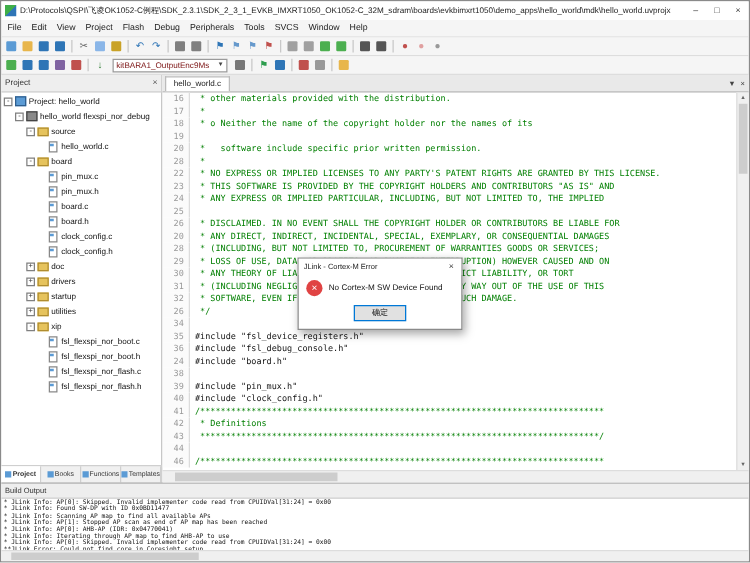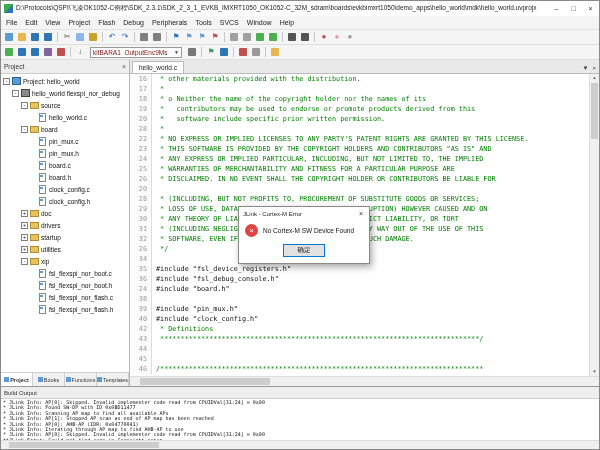--- a/index.html
+++ b/index.html
@@ -400,21 +400,20 @@
             <div class="line">
               <span class="ln">17</span>
               <span class="ct comment"> *</span>
             </div>
             <div class="line">
               <span class="ln">18</span>
               <span class="ct comment"> * o Neither the name of the copyright holder nor the names of its</span>
             </div>
             <div class="line">
               <span class="ln">19</span>
-              <span class="ct comment"> *   contributors may be used to endorse or promote products derived from this</span>
             </div>
             <div class="line">
               <span class="ln">20</span>
               <span class="ct comment"> *   software include specific prior written permission.</span>
             </div>
             <div class="line">
               <span class="ln">28</span>
               <span class="ct comment"> *</span>
             </div>
             <div class="line">
@@ -424,32 +423,32 @@
             <div class="line">
               <span class="ln">23</span>
               <span class="ct comment"> * THIS SOFTWARE IS PROVIDED BY THE COPYRIGHT HOLDERS AND CONTRIBUTORS "AS IS" AND</span>
             </div>
             <div class="line">
               <span class="ln">24</span>
               <span class="ct comment"> * ANY EXPRESS OR IMPLIED PARTICULAR, INCLUDING, BUT NOT LIMITED TO, THE IMPLIED</span>
             </div>
             <div class="line">
               <span class="ln">25</span>
-              <span class="ct comment"> * WARRANTIES OF MERCHANTABILITY AND FITNESS FOR A PARTICULAR PURPOSE ARE</span>
             </div>
             <div class="line">
               <span class="ln">26</span>
               <span class="ct comment"> * DISCLAIMED. IN NO EVENT SHALL THE COPYRIGHT HOLDER OR CONTRIBUTORS BE LIABLE FOR</span>
             </div>
             <div class="line">
               <span class="ln">20</span>
+              <span class="ct comment"> * ANY DIRECT, INDIRECT, INCIDENTAL, SPECIAL, EXEMPLARY, OR CONSEQUENTIAL DAMAGES</span>
             </div>
             <div class="line">
               <span class="ln">28</span>
-              <span class="ct comment"> * (INCLUDING, BUT NOT PROFITS TO, PROCUREMENT OF SUBSTITUTE GOODS OR SERVICES;</span>
+              <span class="ct comment"> * (INCLUDING, BUT NOT LIMITED TO, PROCUREMENT OF WARRANTIES GOODS OR SERVICES;</span>
             </div>
             <div class="line">
               <span class="ln">29</span>
               <span class="ct comment"> * LOSS OF USE, DATA, OR PROFITS; OR BUSINESS INTERRUPTION) HOWEVER CAUSED AND ON</span>
             </div>
             <div class="line">
               <span class="ln">30</span>
               <span class="ct comment"> * ANY THEORY OF LIABILITY, WHETHER IN CONTRACT, STRICT LIABILITY, OR TORT</span>
             </div>
             <div class="line">
@@ -486,33 +485,33 @@
             </div>
             <div class="line">
               <span class="ln">39</span>
               <span class="ct code">#include "pin_mux.h"</span>
             </div>
             <div class="line">
               <span class="ln">40</span>
               <span class="ct code">#include "clock_config.h"</span>
             </div>
             <div class="line">
+              <span class="ln">41</span>
+              <span class="ct comment">/*******************************************************************************</span>
+            </div>
+            <div class="line">
               <span class="ln">42</span>
               <span class="ct comment"> * Definitions</span>
             </div>
             <div class="line">
               <span class="ln">43</span>
               <span class="ct comment"> ******************************************************************************/</span>
             </div>
             <div class="line">
               <span class="ln">44</span>
-              <span class="ct code"></span>
-            </div>
-            <div class="line">
-              <span class="ln">45</span>
               <span class="ct code"></span>
             </div>
             <div class="line">
               <span class="ln">46</span>
               <span class="ct comment">/*******************************************************************************</span>
             </div>
           </div>
         <div class="vscroll">
           <span class="varrow up">▲</span>
           <span class="vthumb"></span>

